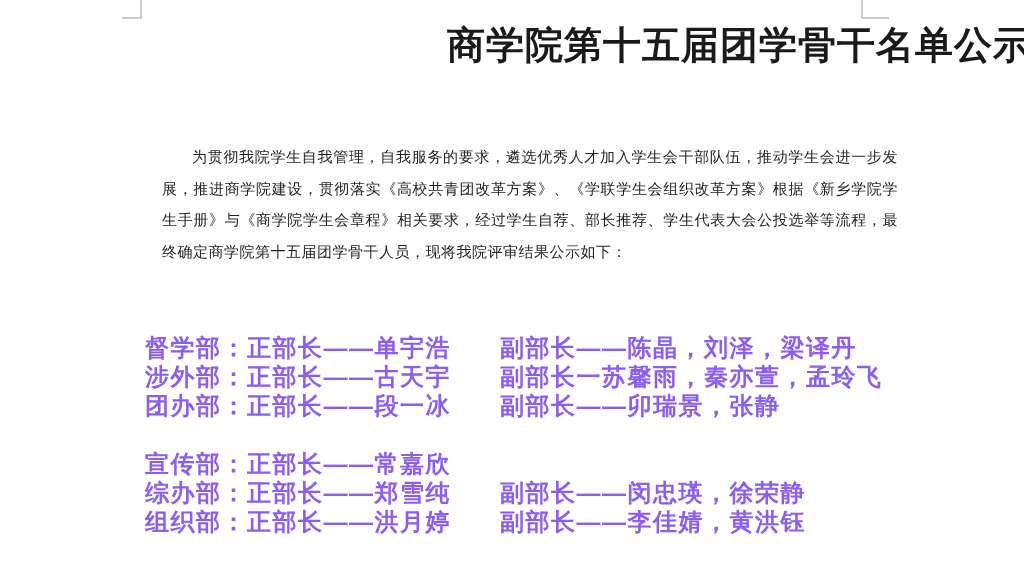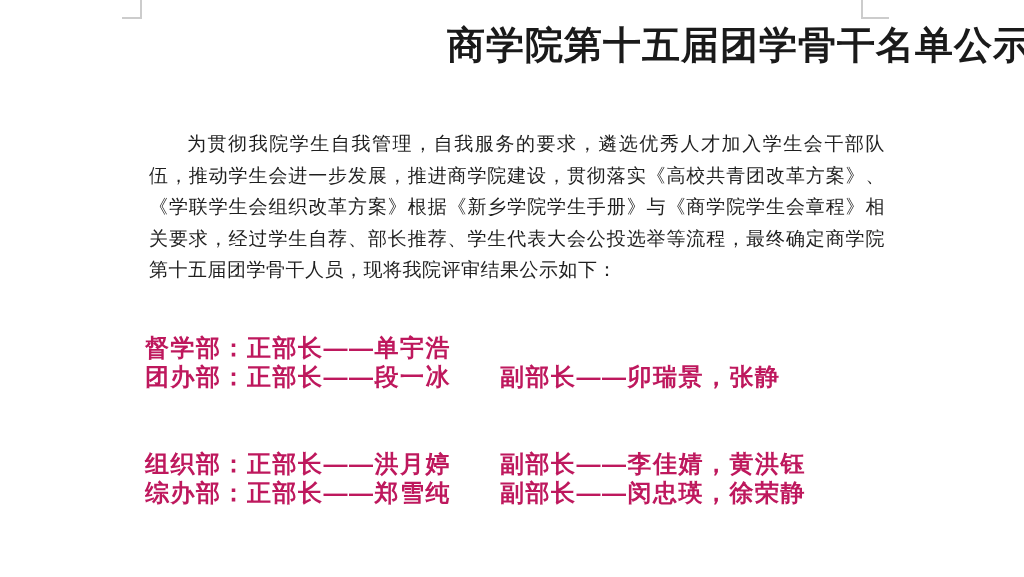--- a/index.html
+++ b/index.html
@@ -24,61 +24,67 @@
   }
   .doc-title {
     position:absolute; top:20px; left:0; width:100%;
     margin:0; text-align:right;
     font-size:38px; font-weight:700; letter-spacing:1px;
     color:#1a1a1a;
     padding-left:8px;
   }
   .intro {
     position:absolute; left:145px; top:124px; width:736px;
-    margin:4px;
-    font-size:19px; line-height:31.5px;
+    margin:17px;
+    font-size:15px; line-height:31.5px;
     letter-spacing:0.5px;
     text-align:justify;
     text-indent:2em;
     color:#1f1f1f;
   }
   .roster {
     position:absolute; left:145px; top:333px;
     font-size:24px; font-weight:700; letter-spacing:1.5px;
-    color:#be185d;
+    color:#8b5cf6;
   }
   .roster-row {
     display:flex; height:29px; line-height:29px; white-space:nowrap;
   }
   .roster-row .left-cell { flex:0 0 355px; width:355px; }
   .roster-row .right-cell { flex:0 0 auto; }
 </style>
 </head>
 <body>
 
 <div class="crop-mark tl"></div>
 <div class="crop-mark tr"></div>
 
 <h1 class="doc-title">商学院第十五届团学骨干名单公示</h1>
 
 <p class="intro">为贯彻我院学生自我管理，自我服务的要求，遴选优秀人才加入学生会干部队伍，推动学生会进一步发展，推进商学院建设，贯彻落实《高校共青团改革方案》、《学联学生会组织改革方案》根据《新乡学院学生手册》与《商学院学生会章程》相关要求，经过学生自荐、部长推荐、学生代表大会公投选举等流程，最终确定商学院第十五届团学骨干人员，现将我院评审结果公示如下：</p>
 
 <div class="roster">
   <div class="roster-row">
     <span class="left-cell"><span>督学部：</span><span>正部长——单宇浩</span></span>
+    <span class="right-cell">副部长——陈晶，刘泽，梁译丹</span>
+  </div>
+  <div class="roster-row">
+    <span class="left-cell"><span>涉外部：</span><span>正部长——古天宇</span></span>
+    <span class="right-cell">副部长一苏馨雨，秦亦萱，孟玲飞</span>
   </div>
   <div class="roster-row">
     <span class="left-cell"><span>团办部：</span><span>正部长——段一冰</span></span>
     <span class="right-cell">副部长——卯瑞景，张静</span>
   </div>
   <div class="roster-row">
   </div>
   <div class="roster-row">
+    <span class="left-cell"><span>宣传部：</span><span>正部长——常嘉欣</span></span>
+  </div>
+  <div class="roster-row">
+    <span class="left-cell"><span>综办部：</span><span>正部长——郑雪纯</span></span>
+    <span class="right-cell">副部长——闵忠瑛，徐荣静</span>
   </div>
   <div class="roster-row">
     <span class="left-cell"><span>组织部：</span><span>正部长——洪月婷</span></span>
     <span class="right-cell">副部长——李佳婧，黄洪钰</span>
   </div>
-  <div class="roster-row">
-    <span class="left-cell"><span>综办部：</span><span>正部长——郑雪纯</span></span>
-    <span class="right-cell">副部长——闵忠瑛，徐荣静</span>
-  </div>
 </div>
 
 </body></html>

